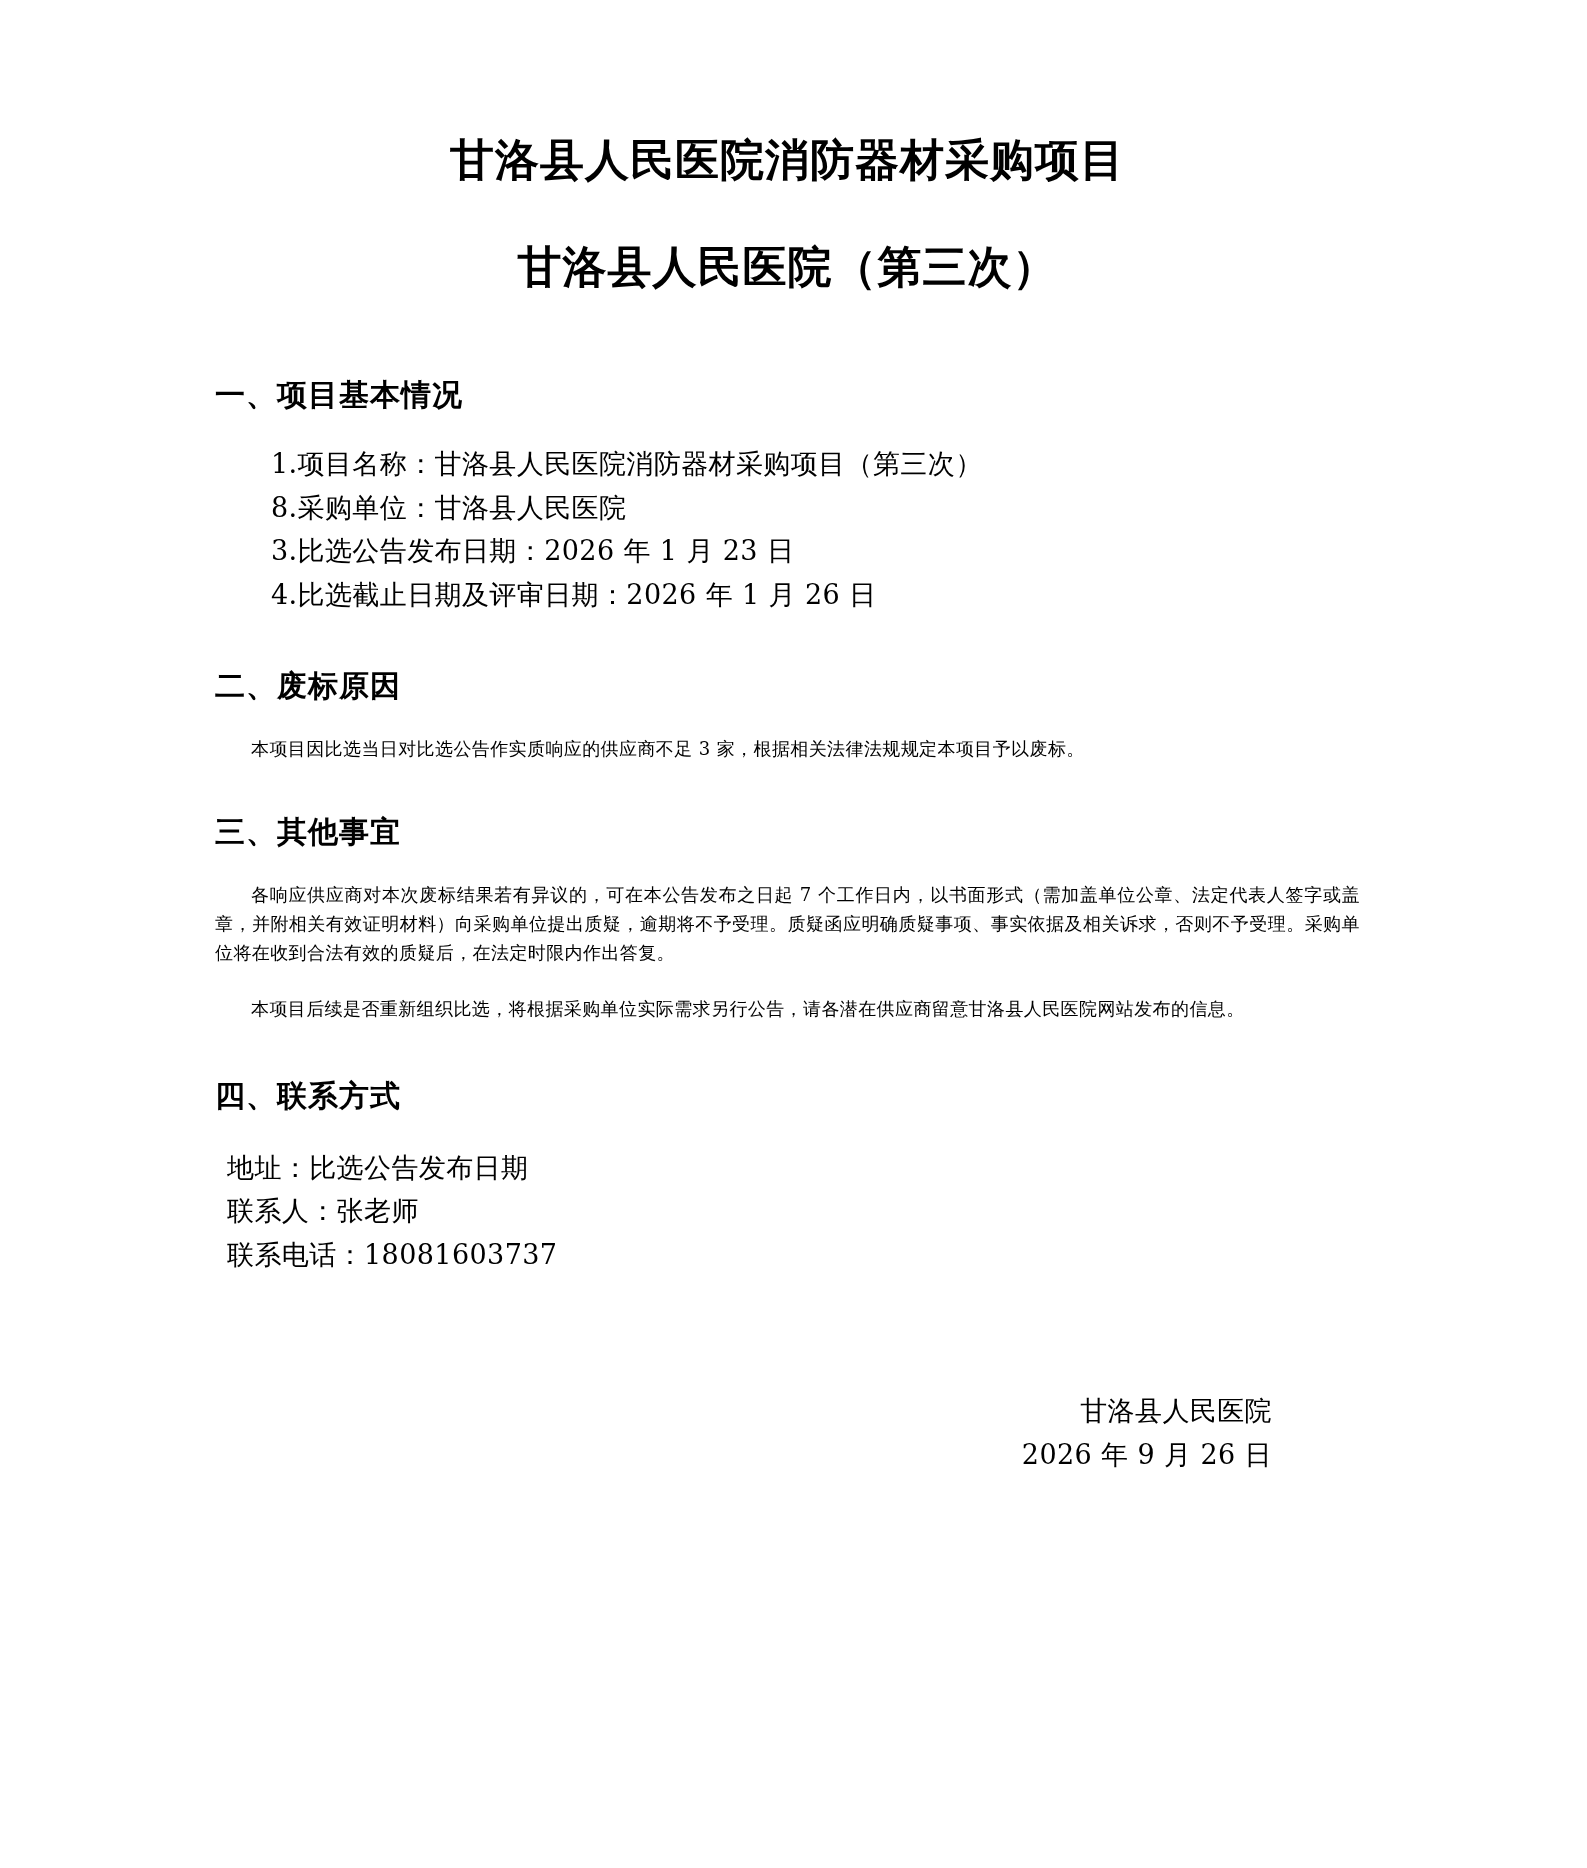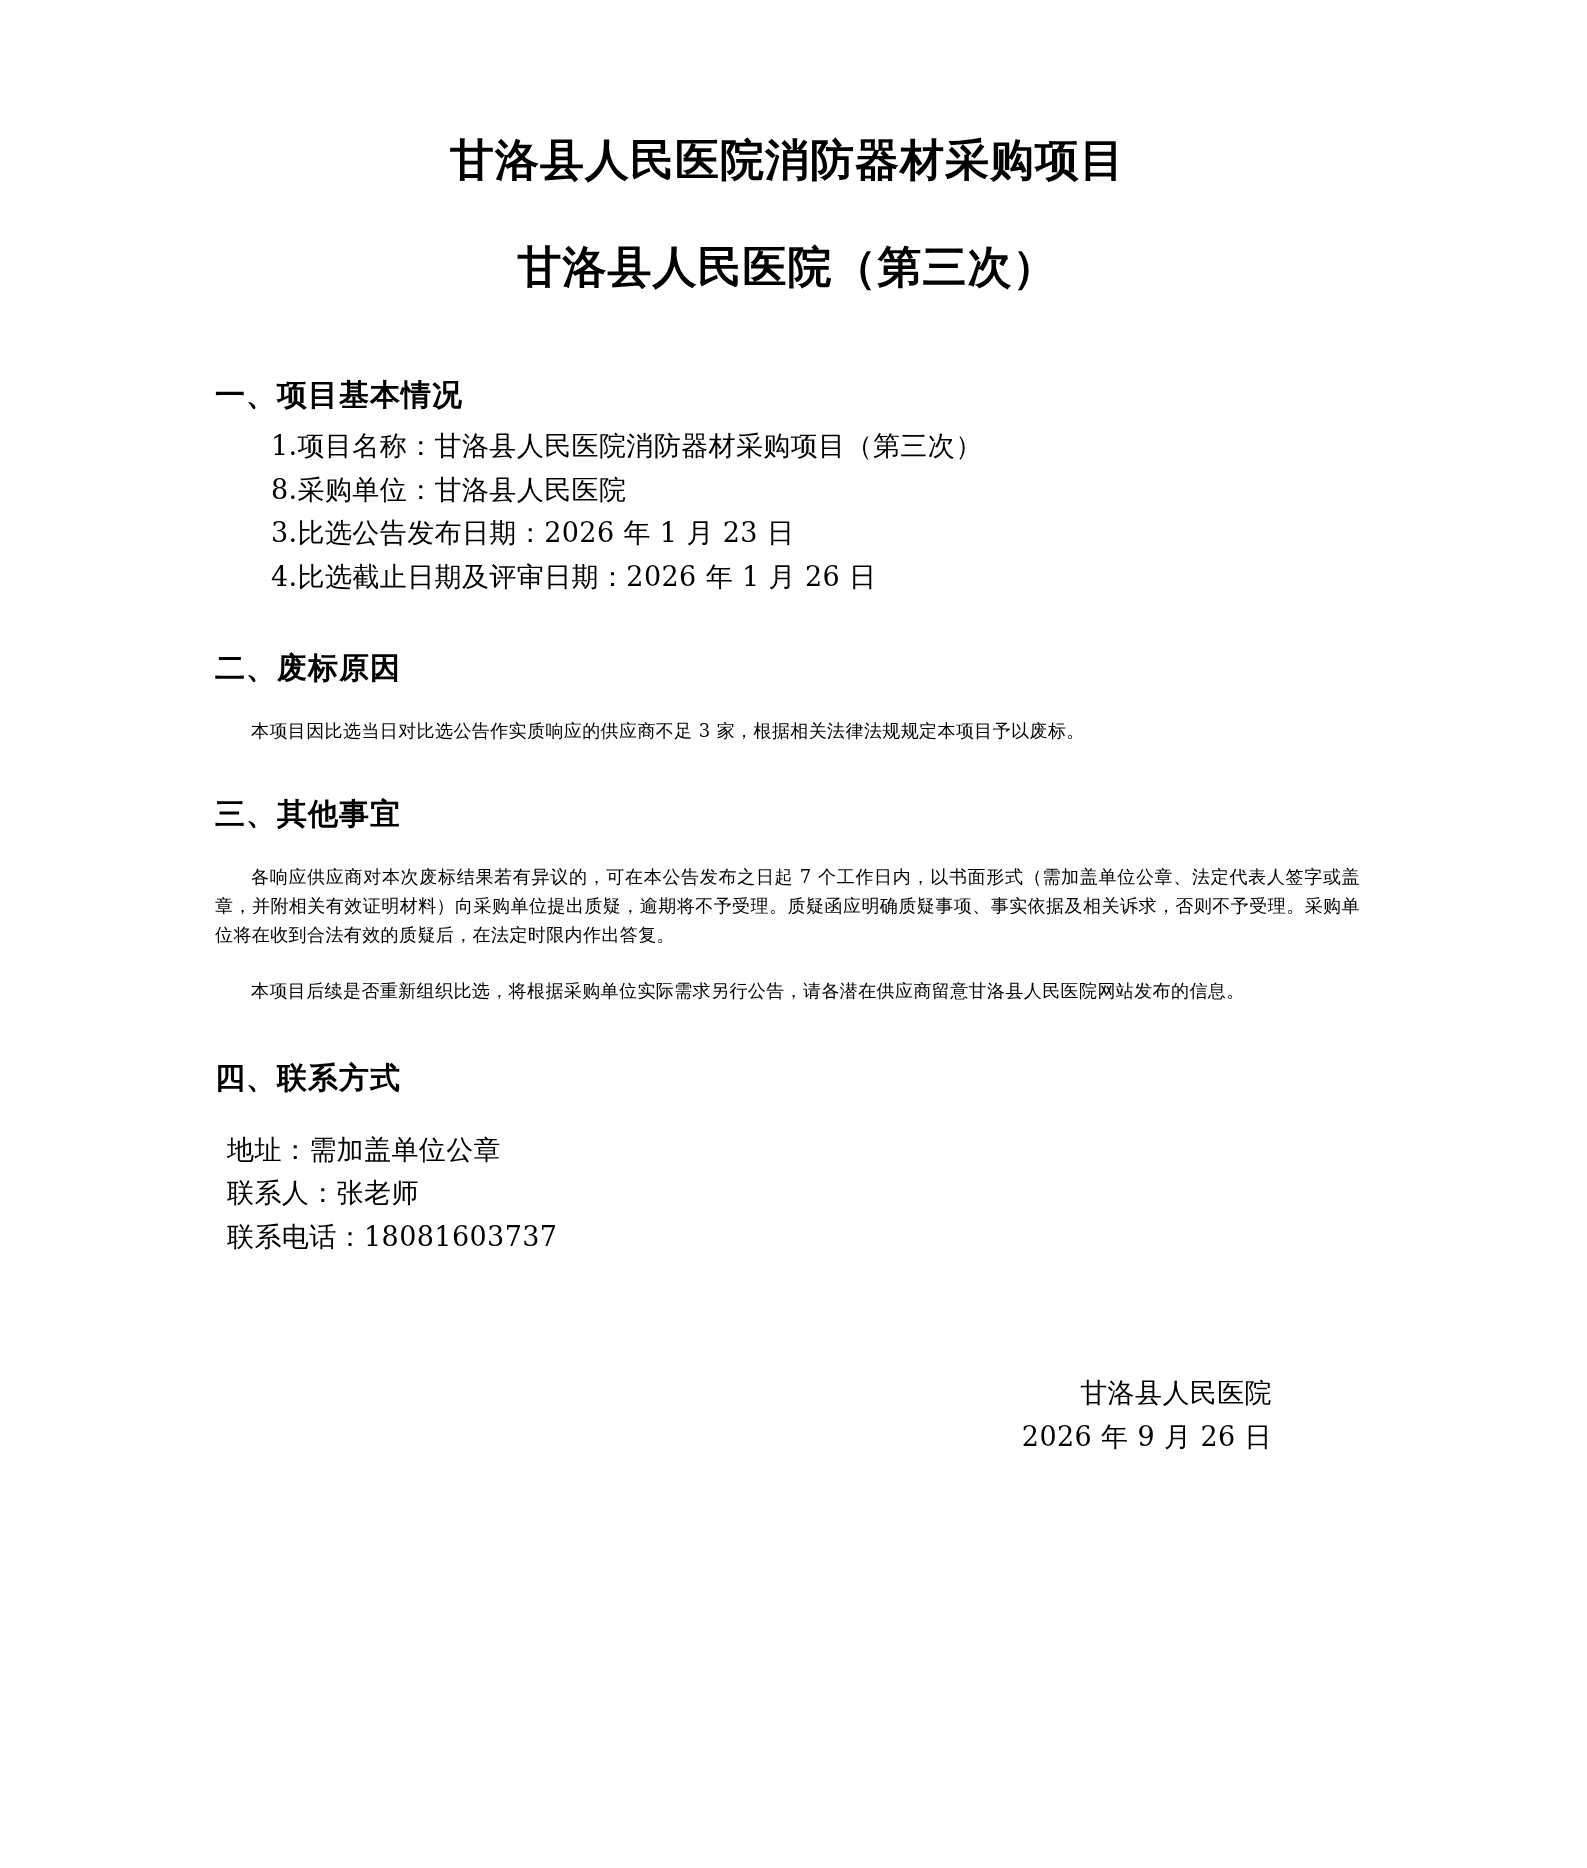--- a/index.html
+++ b/index.html
@@ -54,21 +54,21 @@
 
   
   .body-text {
     font-size: 18px;
     line-height: 1.62;
     letter-spacing: 0.4px;
     text-align: justify;
     text-justify: inter-ideograph;
   }
   .num-list {
-    margin-top: 7px;
+    margin-top: 25px;
     padding-left: 56px;
   }
   .num-list .item {
     font-size: 27px;
     line-height: 1.62;
     letter-spacing: 0.4px;
     white-space: nowrap;
   }
   .para {
     margin-top: 26px;
@@ -117,21 +117,21 @@
 
     <div class="section-heading sec2">二、废标原因</div>
     <div class="body-text para">本项目因比选当日对比选公告作实质响应的供应商不足 3 家，根据相关法律法规规定本项目予以废标。</div>
 
     <div class="section-heading sec3">三、其他事宜</div>
     <div class="body-text para">各响应供应商对本次废标结果若有异议的，可在本公告发布之日起 7 个工作日内，以书面形式（需加盖单位公章、法定代表人签字或盖章，并附相关有效证明材料）向采购单位提出质疑，逾期将不予受理。质疑函应明确质疑事项、事实依据及相关诉求，否则不予受理。采购单位将在收到合法有效的质疑后，在法定时限内作出答复。</div>
     <div class="body-text para">本项目后续是否重新组织比选，将根据采购单位实际需求另行公告，请各潜在供应商留意甘洛县人民医院网站发布的信息。</div>
 
     <div class="section-heading sec4">四、联系方式</div>
     <div class="contact-block">
-      <div class="line">地址：需加盖单位公章</div>
+      <div class="line">地址：比选公告发布日期</div>
       <div class="line">联系人：张老师</div>
       <div class="line">联系电话：18081603737</div>
     </div>
 
     <div class="signature">
       <div class="line">甘洛县人民医院</div>
       <div class="line">2026 年 9 月 26 日</div>
     </div>
 
   </div>

